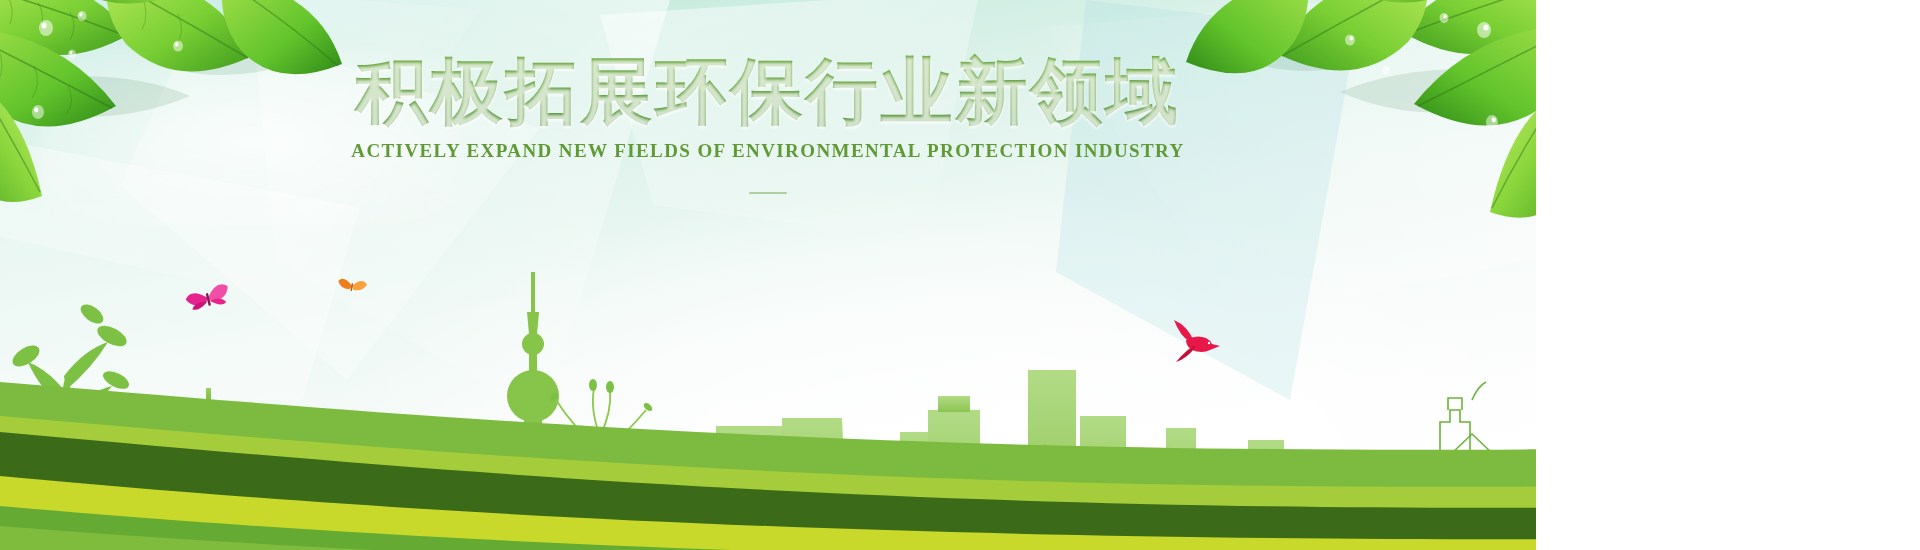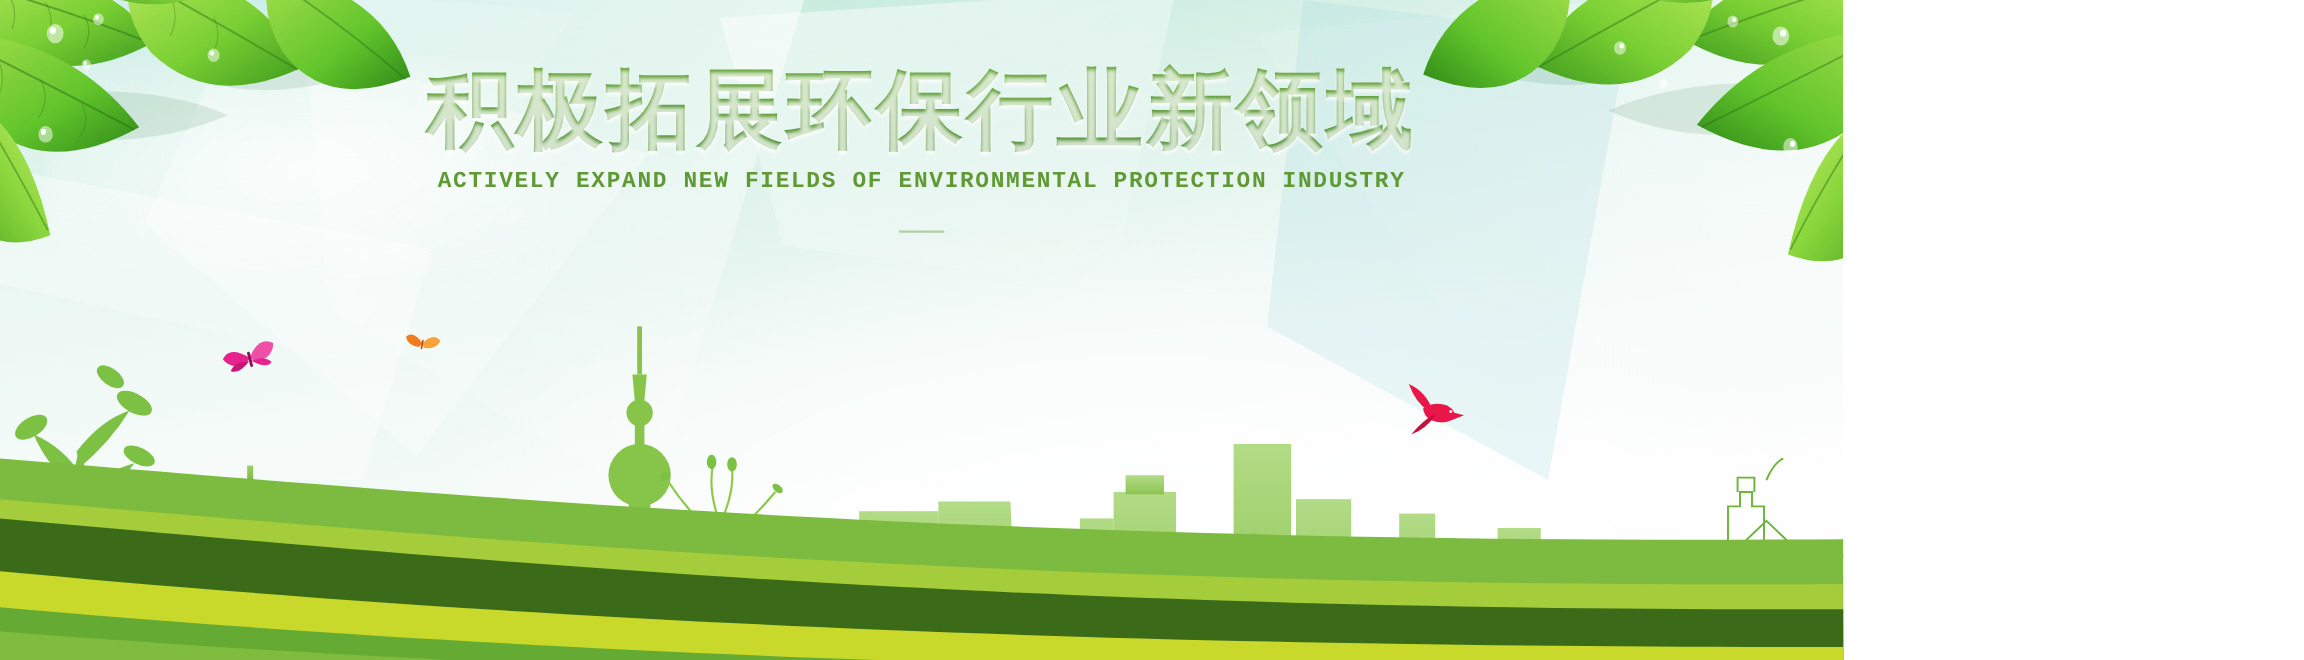--- a/index.html
+++ b/index.html
@@ -59,21 +59,21 @@
     -webkit-background-clip:text; background-clip:text;
     -webkit-text-fill-color:transparent;
     text-shadow:0 2px 3px rgba(255,255,255,0.75);
     font-family:"Liberation Serif", serif;
   }
   .subtitle {
     position:absolute; left:0; right:0; top:140px;
     text-align:center;
     font-size:19px; font-weight:bold; letter-spacing:1.4px;
     color:#5f9a35;
-    font-family:Liberation Mono, monospace;
+    font-family:Liberation Serif, serif;
   }
   .divider {
     position:absolute; left:50%; top:192px; transform:translateX(-50%);
     width:38px; height:2px; background:rgba(125,175,95,0.55); border-radius:2px;
   }
   .tagline {
     position:absolute; left:0; right:0; top:212px;
     text-align:center;
     font-size:44px; font-weight:bold; letter-spacing:2px;
     color:#6aa63c;

